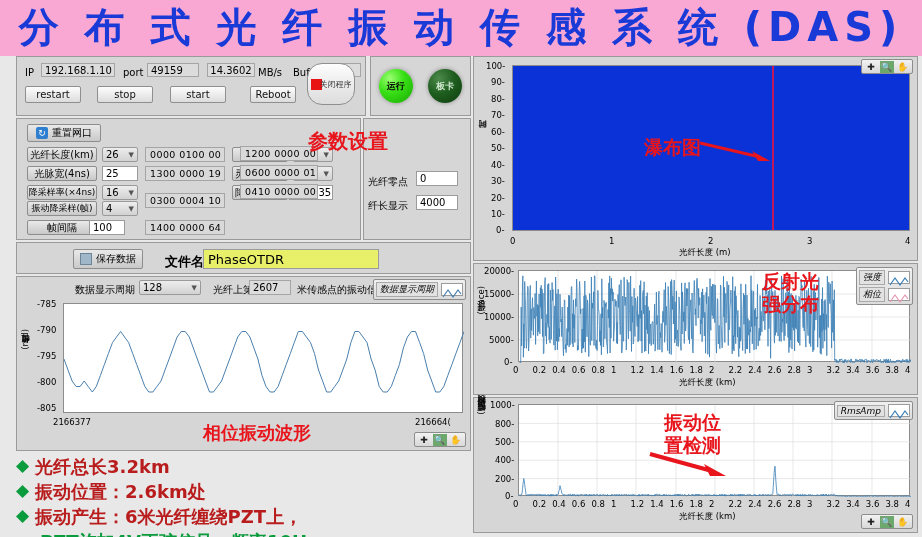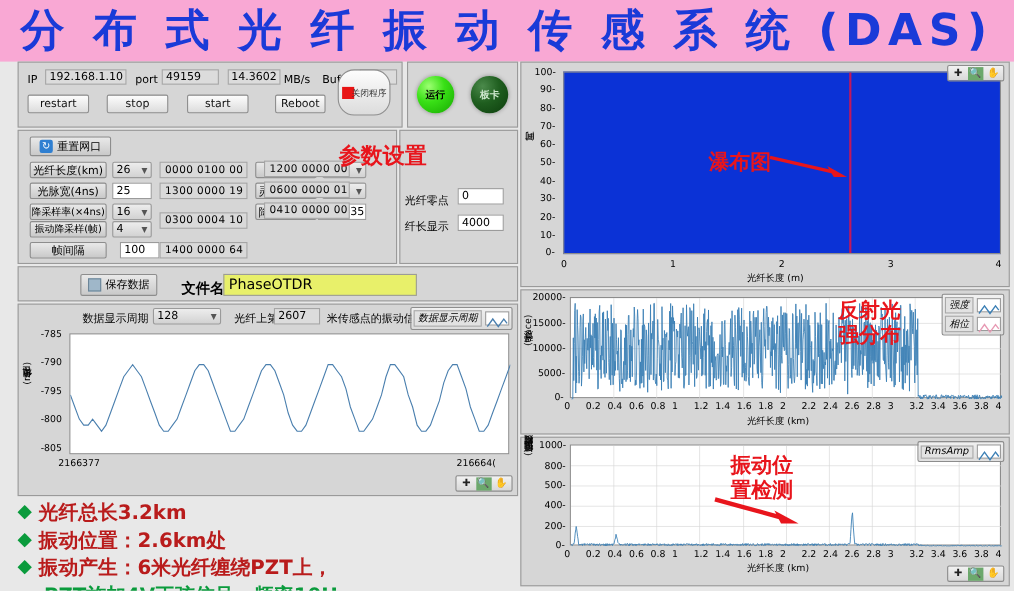--- a/index.html
+++ b/index.html
@@ -189,21 +189,21 @@
       </div>
 
       <div class="lv-greybtn" style="position:absolute;left:10px;top:82px;width:70px;height:15px;font-size:9px;">振动降采样(帧)</div>
       <div class="lv-combo" style="position:absolute;left:85px;top:82px;width:36px;height:15px;">
         <span>4</span>
         <span class="arr">▼</span>
       </div>
       <div class="hexbox" style="position:absolute;left:128px;top:74px;width:80px;height:15px;">0300 0004 10</div>
 
       <div class="lv-greybtn" style="position:absolute;left:10px;top:101px;width:70px;height:15px;">帧间隔</div>
-      <div class="lv-txt" style="position:absolute;left:92px;top:101px;width:36px;height:15px;">100</div>
+      <div class="lv-txt" style="position:absolute;left:72px;top:101px;width:36px;height:15px;">100</div>
       <div class="hexbox" style="position:absolute;left:128px;top:101px;width:80px;height:15px;">1400 0000 64</div>
 
       <div class="lv-greybtn" style="position:absolute;left:215px;top:28px;width:56px;height:15px;">降盘带</div>
       <div class="lv-combo" style="position:absolute;left:276px;top:28px;width:40px;height:15px;">
         <span>ON</span>
         <span class="arr">▼</span>
       </div>
 
       <div class="lv-greybtn" style="position:absolute;left:215px;top:47px;width:56px;height:15px;">灵敏度等级</div>
       <div class="lv-combo" style="position:absolute;left:276px;top:47px;width:40px;height:15px;">
@@ -280,20 +280,21 @@
       <span class="axlbl" style="left:20px;top:126px;">-805</span>
       <span class="axlbl" style="left:36px;top:140px;">2166377</span>
       <span class="axlbl" style="left:398px;top:140px;">216664(</span>
 
       <div class="gtool" style="right:4px;bottom:3px;">
         <div>✚</div>
         <div style="background:#6ca86c;">🔍</div>
         <div>✋</div>
       </div>
 
+      <div class="annot" style="left:186px;top:144px;font-size:18px;">相位振动波形</div>
     </div>
 
     <div id="bullets">
       <div class="bl">
         <span class="dia">◆</span>
         <span class="bltxt">光纤总长3.2km</span>
       </div>
       <div class="bl">
         <span class="dia">◆</span>
         <span class="bltxt">振动位置：2.6km处</span>

